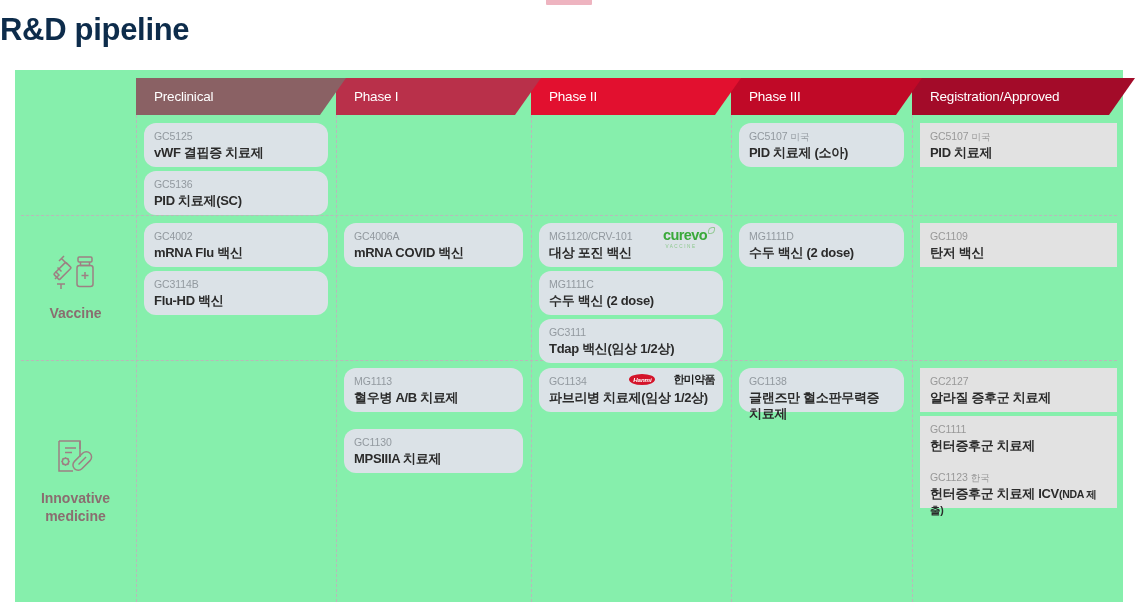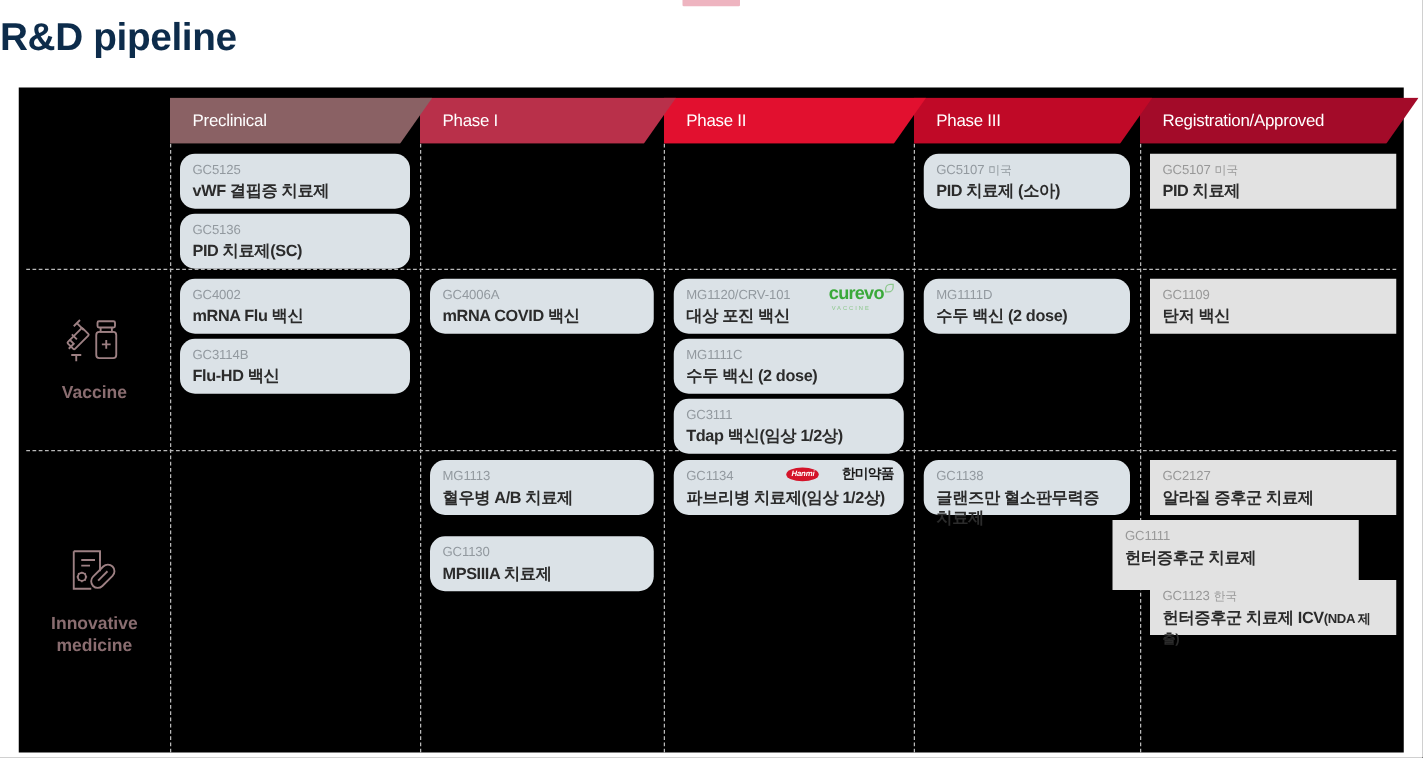--- a/index.html
+++ b/index.html
@@ -23,21 +23,21 @@
     position: absolute; top: 12px; left: 0; width: 1138px;
     text-align: left;
     font-size: 31px; font-weight: bold; letter-spacing: -0.3px;
     color: #0d2c4b;
   }
 
   
   .chart {
     position: absolute; left: 15px; top: 70px;
     width: 1108px; height: 532px;
-    background: #000000;
+    background: #86efac;
   }
 
   
   .header-band { position: absolute; left: 0; top: 8px; width: 1108px; height: 37px; }
   .phase-head {
     position: absolute; top: 0; height: 37px;
     color: #ffffff; font-size: 13.5px; font-weight: normal;
     display: flex; align-items: center;
     padding-left: 18px;
     letter-spacing: -0.2px;
@@ -284,21 +284,21 @@
             <span>GC1138</span>
           </div>
           <div class="card-name"><span>글랜즈만 혈소판무력증 치료제</span></div>
         </div>
         <div class="card grey" style="left: 905px; width: 197px; top: 253px; height: 44px;">
           <div class="card-code">
             <span>GC2127</span>
           </div>
           <div class="card-name"><span>알라질 증후군 치료제</span></div>
         </div>
-        <div class="card grey" style="left: 875px; width: 197px; top: 301px; height: 56px;">
+        <div class="card grey" style="left: 905px; width: 197px; top: 301px; height: 56px;">
           <div class="card-code">
             <span>GC1111</span>
           </div>
           <div class="card-name"><span>헌터증후군 치료제</span></div>
         </div>
         <div class="card grey" style="left: 905px; width: 197px; top: 349px; height: 44px;">
           <div class="card-code">
             <span>GC1123</span>
             <span class="region">한국</span>
           </div>

